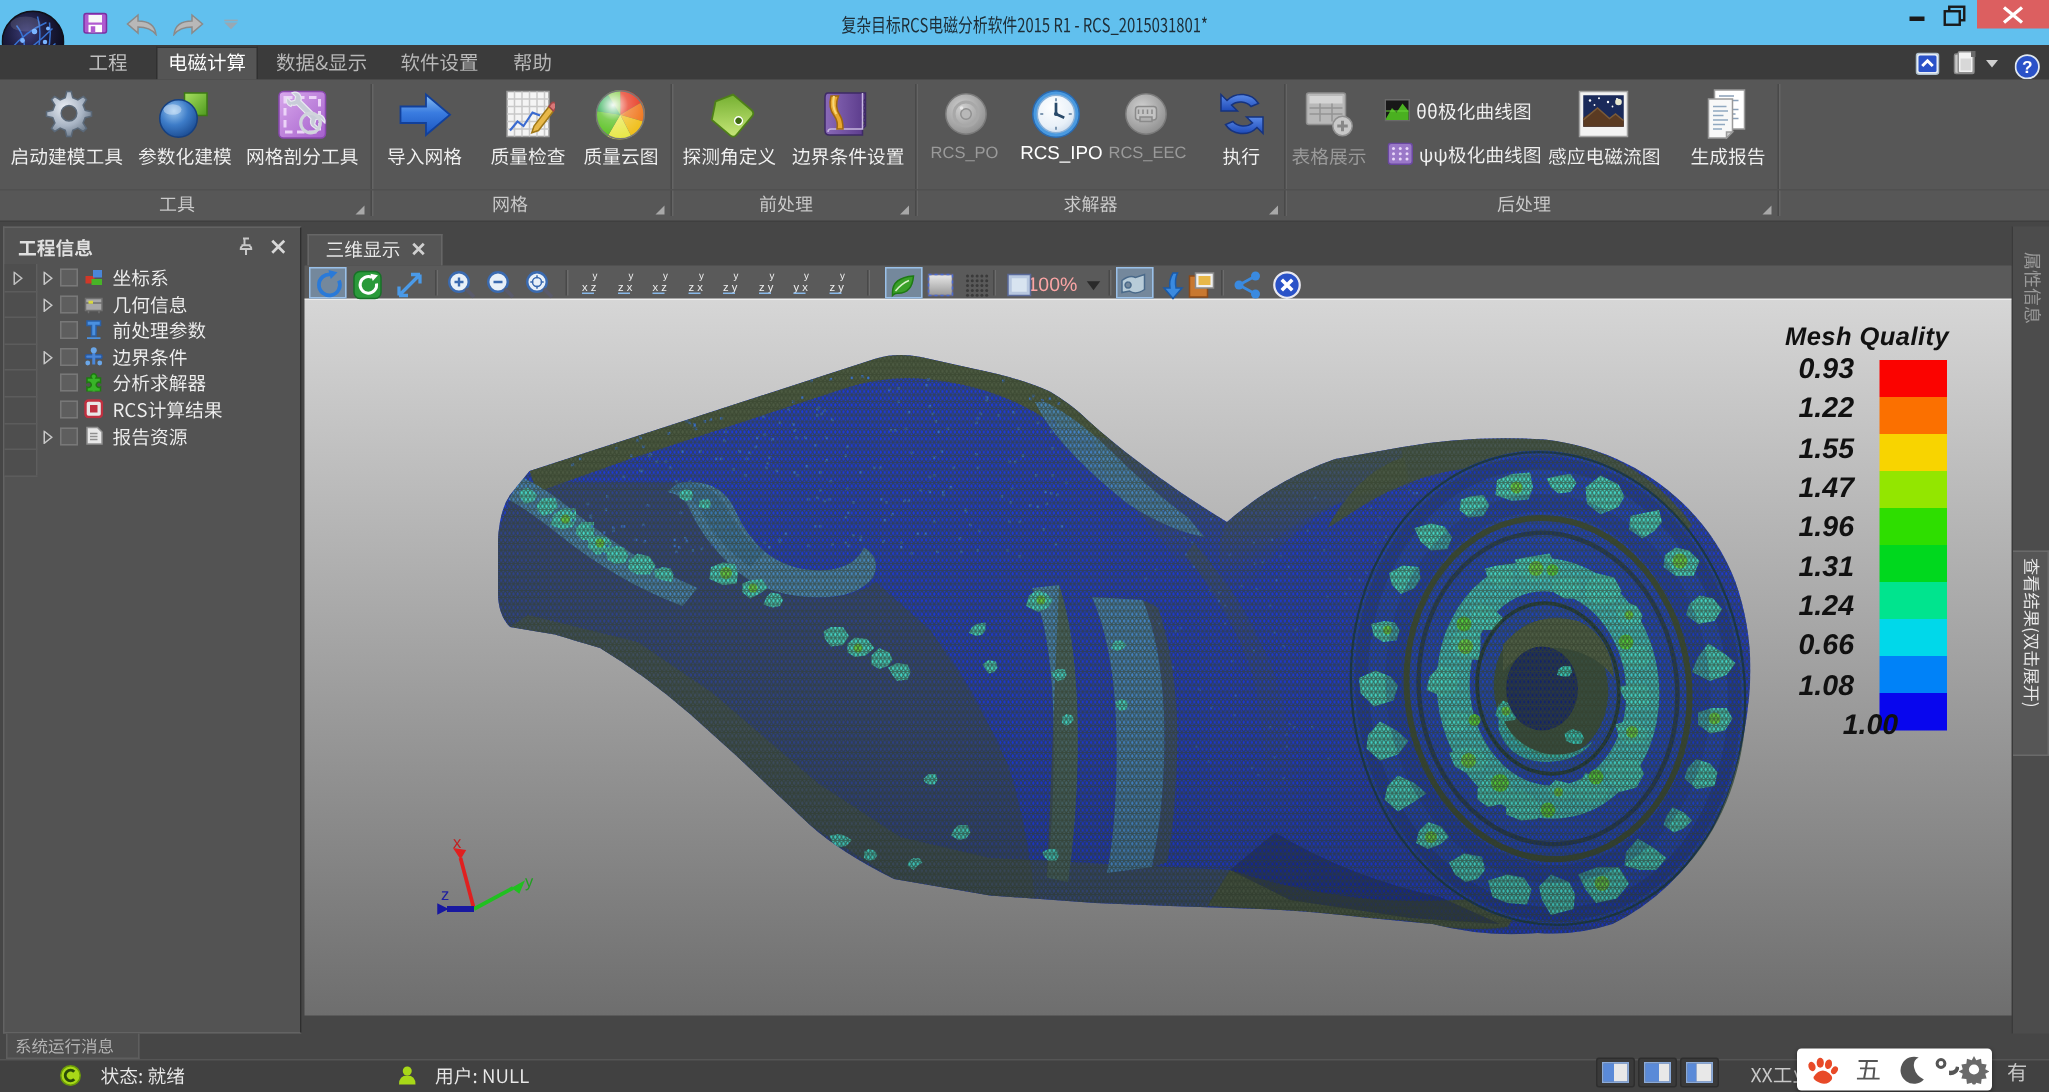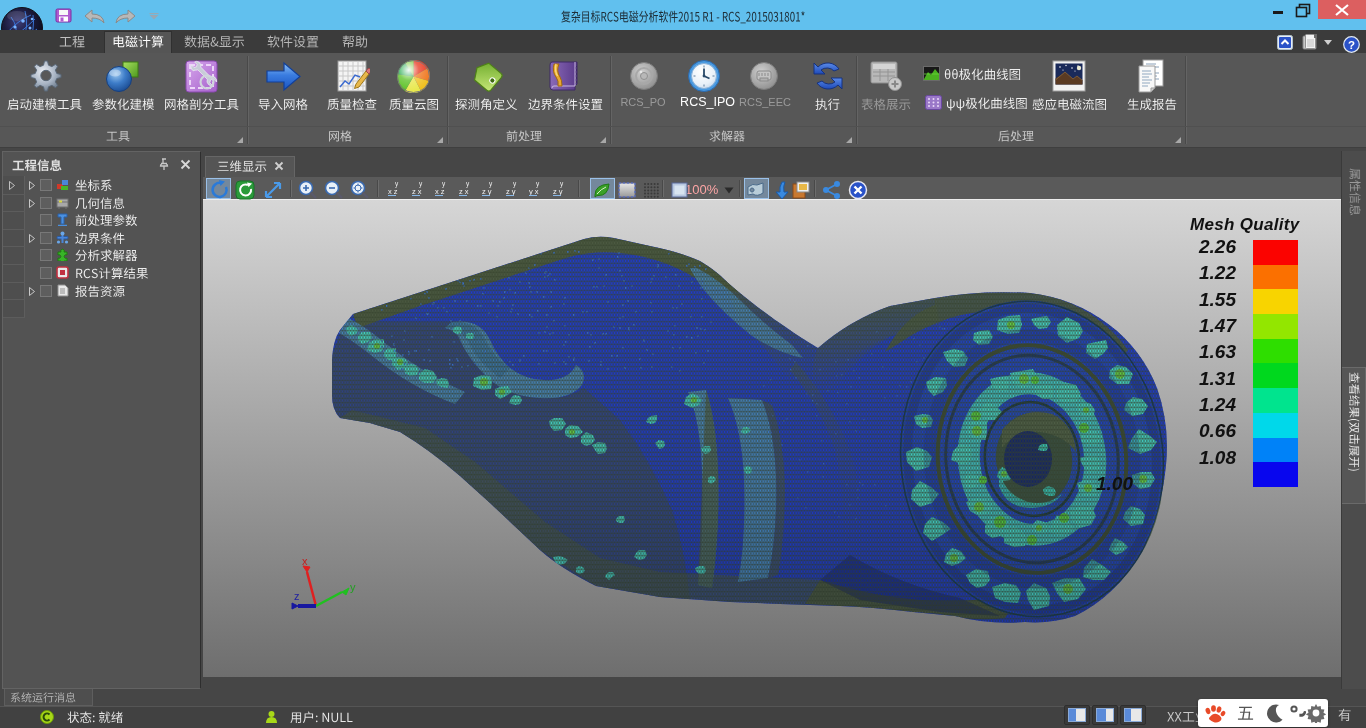--- a/index.html
+++ b/index.html
@@ -1386,30 +1386,30 @@
         <circle cx="983" cy="480" r="4" fill="#58e040"></circle>
         <circle cx="1035" cy="380" r="4" fill="#58e040"></circle>
         <circle cx="1032" cy="540" r="5" fill="#58e040"></circle>
         <rect x="203" y="200" width="1138" height="477" fill="url(#mesh)"></rect>
         <rect x="203" y="200" width="1138" height="477" fill="url(#bodyshade)"></rect>
       </g>
       <ellipse cx="1032" cy="459" rx="131" ry="158" fill="none" stroke="#16301c" stroke-width="1.5" opacity="0.6" transform="rotate(-7 1032 459)"></ellipse>
     </svg>
 <div style="position:absolute;left:1253px;top:240px;width:45px;height:247px;background:linear-gradient(180deg,#fb0300 0%,#fb0300 10%,#fb7000 10%,#fb7000 20%,#f8d400 20%,#f8d400 30%,#93e600 30%,#93e600 40%,#2ede00 40%,#2ede00 50%,#00d81e 50%,#00d81e 60%,#00e48e 60%,#00e48e 70%,#00d8ea 70%,#00d8ea 80%,#0082f8 80%,#0082f8 90%,#0806ee 90%,#0806ee 100%)"></div>
 <div style="position:absolute;left:1190px;top:215px;font:italic bold 17px 'Liberation Sans';color:#111;letter-spacing:0.3px">Mesh Quality</div>
-<div style="position:absolute;left:1160px;top:236px;width:76px;text-align:right;font:italic bold 19px 'Liberation Sans';color:#111">2.26</div>
+<div style="position:absolute;left:1160px;top:236px;width:76px;text-align:right;font:italic bold 19px 'Liberation Sans';color:#111">0.93</div>
 <div style="position:absolute;left:1160px;top:262px;width:76px;text-align:right;font:italic bold 19px 'Liberation Sans';color:#111">1.22</div>
 <div style="position:absolute;left:1160px;top:289px;width:76px;text-align:right;font:italic bold 19px 'Liberation Sans';color:#111">1.55</div>
 <div style="position:absolute;left:1160px;top:315px;width:76px;text-align:right;font:italic bold 19px 'Liberation Sans';color:#111">1.47</div>
-<div style="position:absolute;left:1160px;top:341px;width:76px;text-align:right;font:italic bold 19px 'Liberation Sans';color:#111">1.63</div>
+<div style="position:absolute;left:1160px;top:341px;width:76px;text-align:right;font:italic bold 19px 'Liberation Sans';color:#111">1.96</div>
 <div style="position:absolute;left:1160px;top:368px;width:76px;text-align:right;font:italic bold 19px 'Liberation Sans';color:#111">1.31</div>
 <div style="position:absolute;left:1160px;top:394px;width:76px;text-align:right;font:italic bold 19px 'Liberation Sans';color:#111">1.24</div>
 <div style="position:absolute;left:1160px;top:420px;width:76px;text-align:right;font:italic bold 19px 'Liberation Sans';color:#111">0.66</div>
 <div style="position:absolute;left:1160px;top:447px;width:76px;text-align:right;font:italic bold 19px 'Liberation Sans';color:#111">1.08</div>
-<div style="position:absolute;left:1096px;top:473px;width:76px;text-align:left;font:italic bold 19px 'Liberation Sans';color:#111">1.00</div>
+<div style="position:absolute;left:1209px;top:473px;width:76px;text-align:center;font:italic bold 19px 'Liberation Sans';color:#111">1.00</div>
 <svg class="abs" style="left:280px;top:545px" width="80" height="80" viewBox="0 0 80 80">
 <g stroke-width="2.5" fill="none">
 <path d="M36 61 L27 27" stroke="#e02020"></path>
 <path d="M36 61 L62 47" stroke="#20c020"></path>
 <path d="M36 61 L18 61" stroke="#1818a0" stroke-width="4"></path>
 </g>
 <path d="M27 27 l-4 -6 7 1 Z" fill="#e02020" stroke="#e02020"></path>
 <path d="M62 47 l7 -4 -3 7 Z" fill="#20c020" stroke="#20c020"></path>
 <path d="M18 61 l-6 -3 0 6 Z" fill="#1818a0" stroke="#1818a0"></path>
 <text x="22" y="20" font-family="Liberation Sans" font-size="11" fill="#c02020">x</text>

